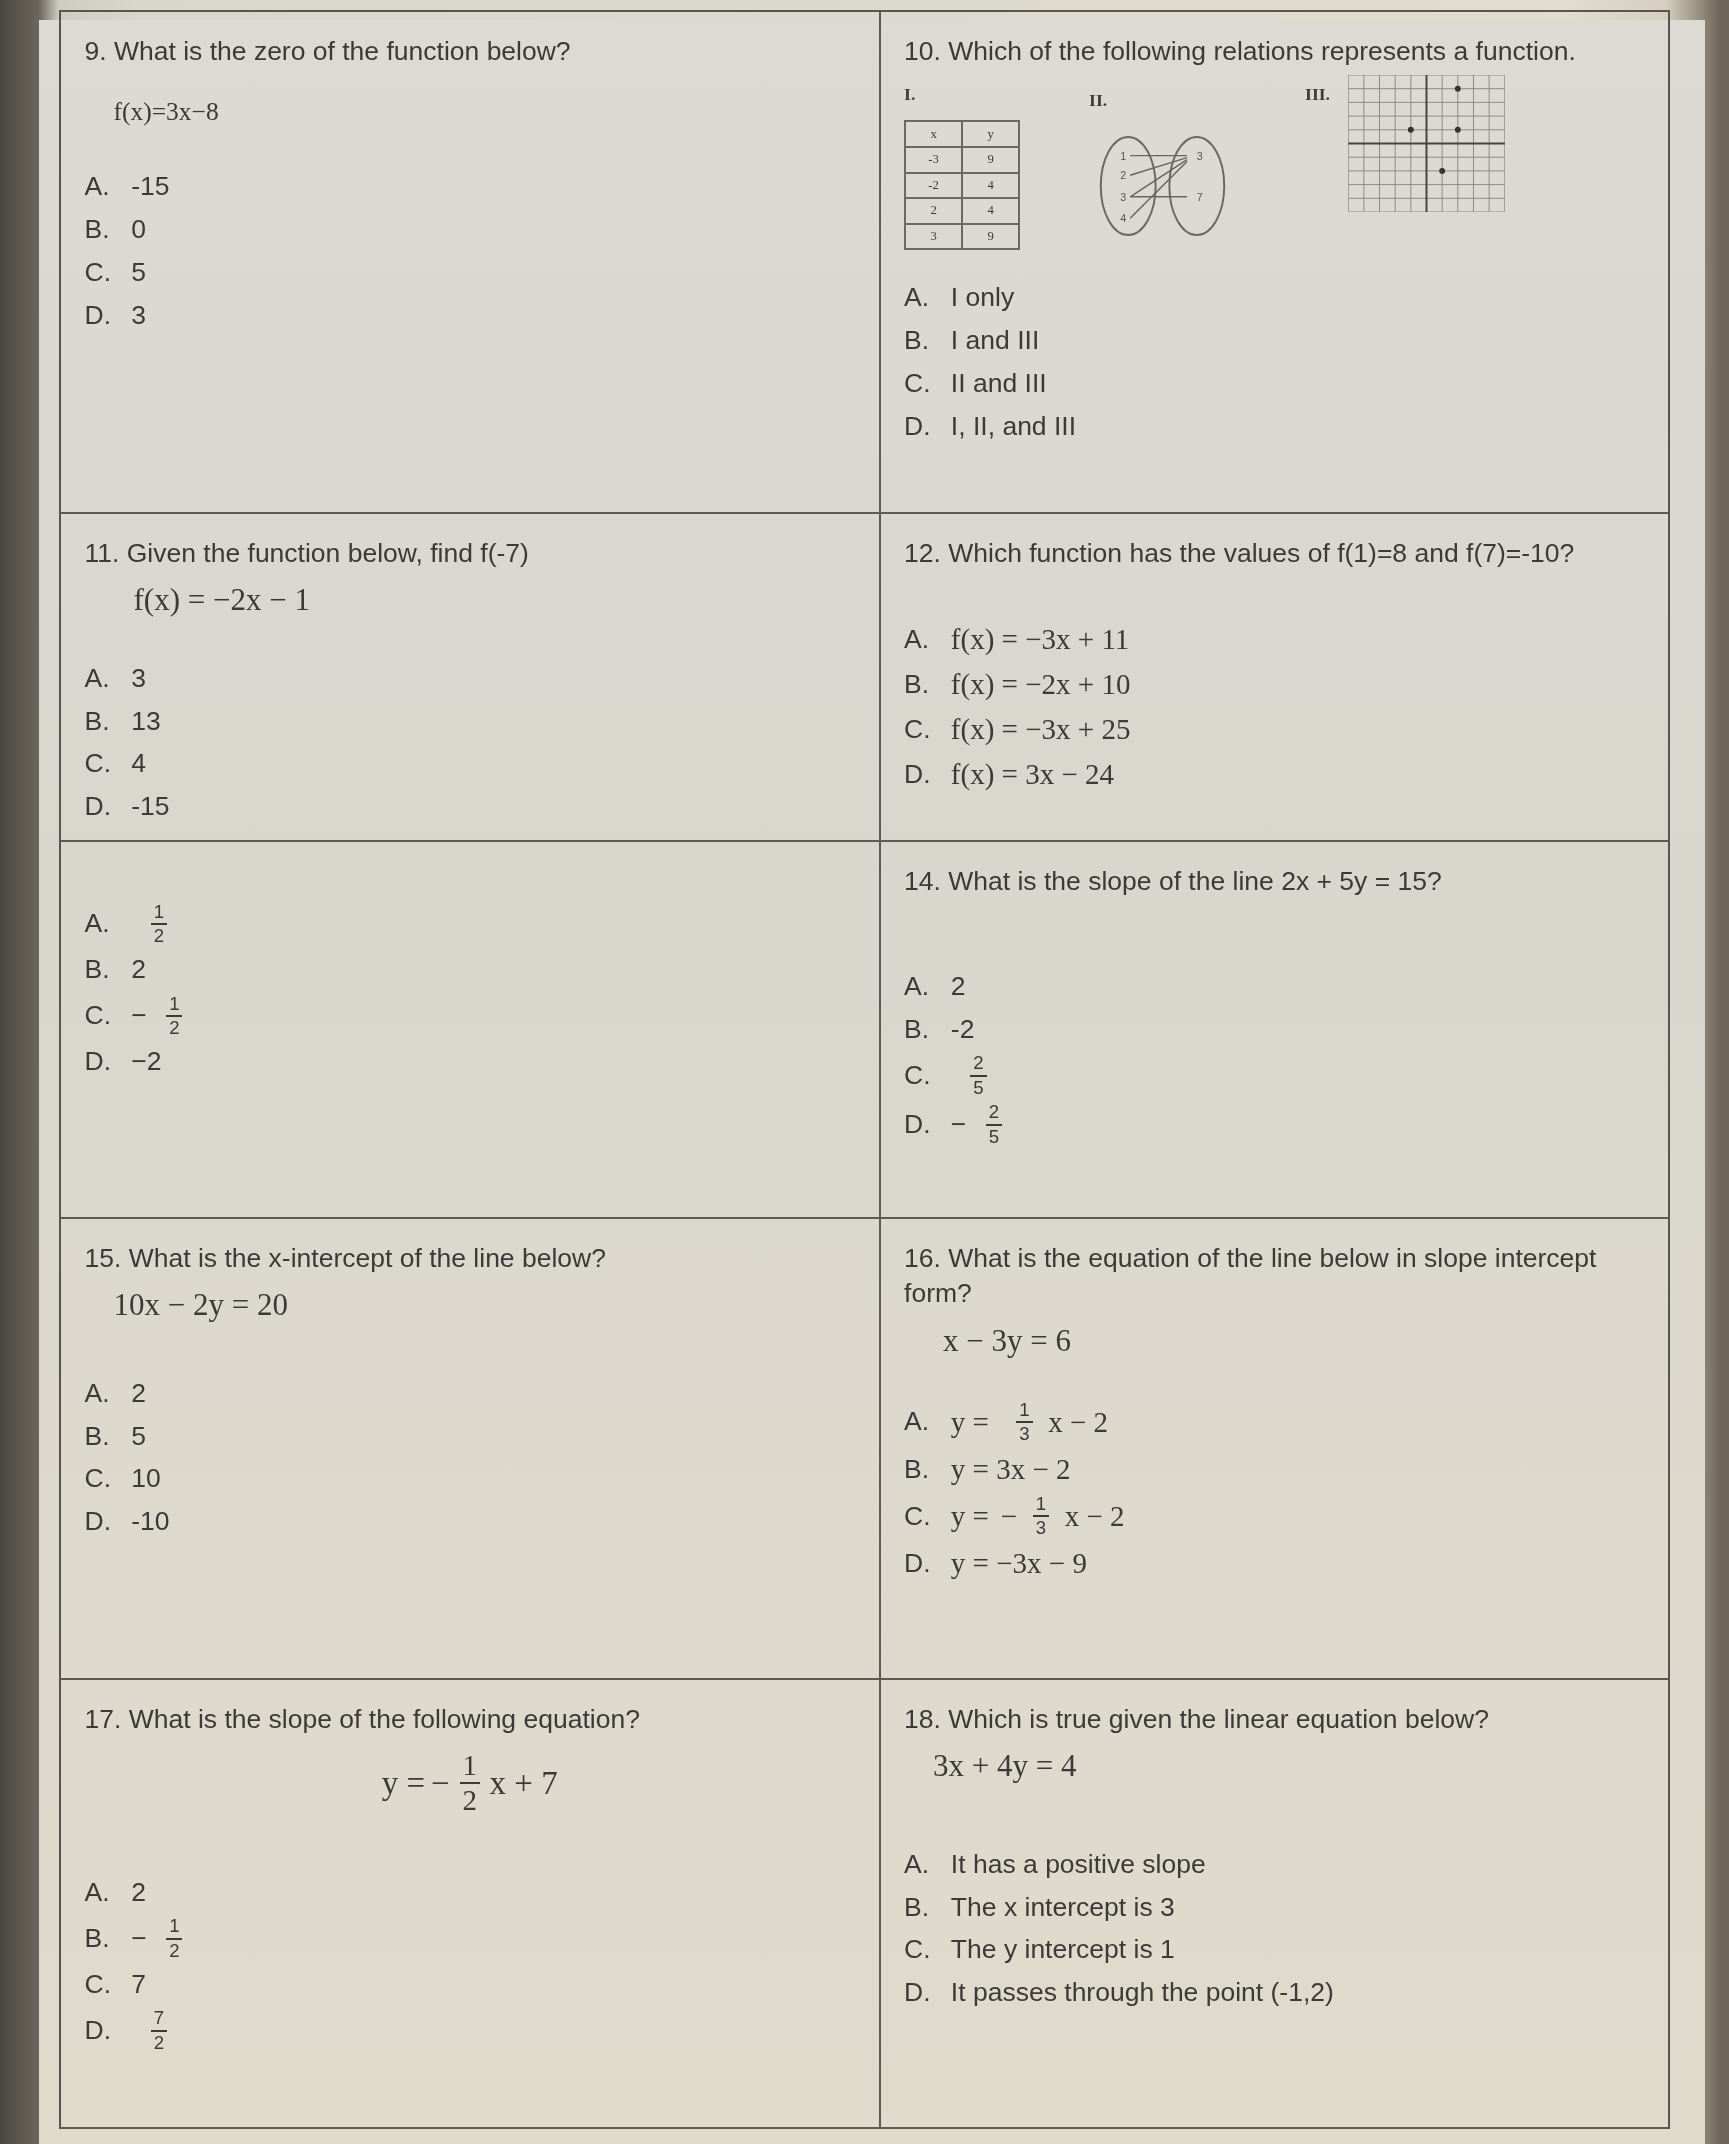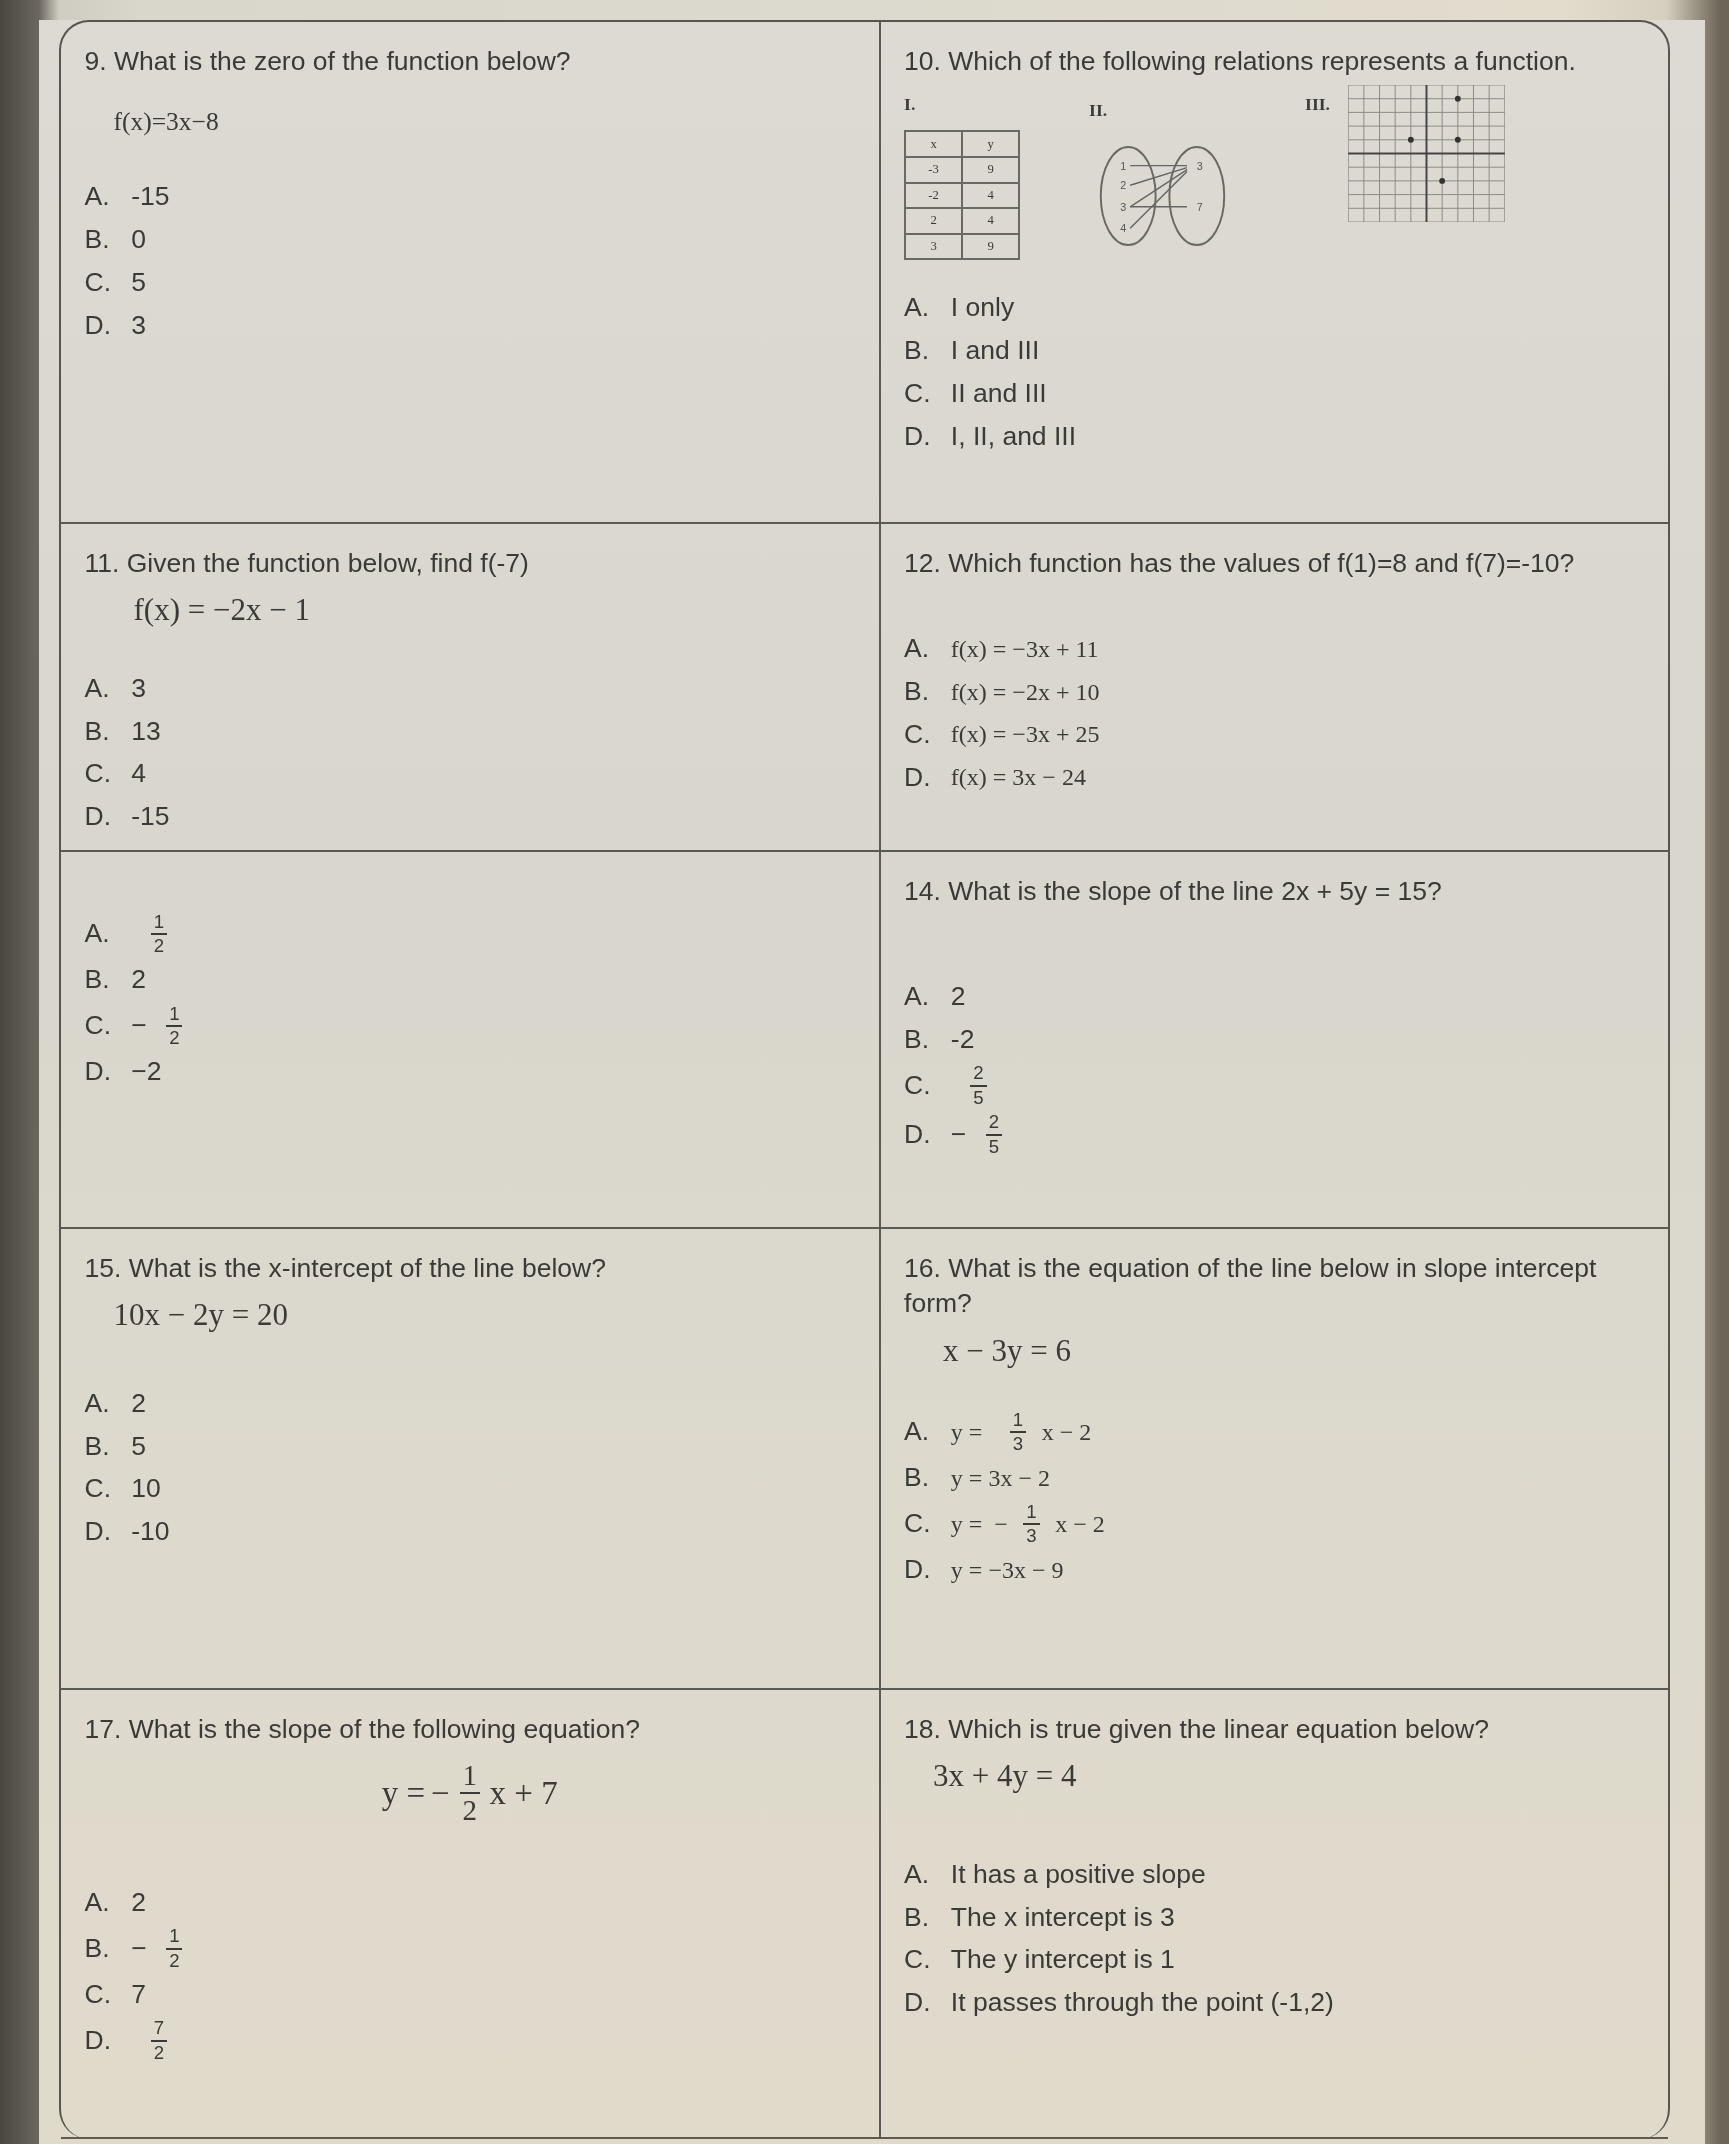--- a/index.html
+++ b/index.html
@@ -7,39 +7,38 @@
     width: 1730px; height: 2145px; overflow: hidden; position: relative;
     background: linear-gradient(90deg, #4a4740 0px, #6b675e 39px, #cfccc2 59px, #d9d6cb 137px, #dcd9ce 882px, #e2dccd 1568px, #d6cfbf 1666px, #6d6557 1720px);
     font-family: "Liberation Sans", "DejaVu Sans", sans-serif;
     color: #3a3a38;
   }
   .sheet {
     position: absolute; left: 39px; top: 19.6px; width: 1666px; height: 2125px;
     background: linear-gradient(180deg, #dcdad2 0%, #d8d6cd 40%, #ddd9cd 70%, #e0dacb 100%);
   }
   .grid {
-    position: absolute; left: 59px; top: 20px; width: 1607px; height: 2117px;
+    position: absolute; left: 59px; top: 10px; width: 1607px; height: 2117px;
     border-left: 2.9px solid #56554f; border-top: 2.9px solid #56554f; border-right: 2.9px solid #56554f;
     display: grid;
     grid-template-columns: 51% 49%;
     grid-template-rows: 502px 328px 377px 461px 449px;
-    border-radius: 30px;
   }
   .cell {
     border-right: 2px solid #5b5a54; border-bottom: 2px solid #5b5a54;
     padding: 21.6px 23.5px 9.8px 23.5px; position: relative; box-sizing: border-box;
     font-size: 26.5px; line-height: 1.35;
   }
   .cell:nth-child(2n) { border-right: none; }
   .q { margin: 0 0 13.7px 0; }
   .expr { font-family: "Liberation Serif", "DejaVu Serif", serif; font-size: 31px; margin: 7.8px 0 21.6px 29px; }
   .opts { margin-top: 19.6px; }
   .opt { display: flex; align-items: center; gap: 11.8px; margin: 5.9px 0; font-size: 26.5px; min-height: 37px; }
   .opt .letter { min-width: 35px; }
-  .opt .math { font-family: "Liberation Serif", "DejaVu Serif", serif; font-size: 24px; }
+  .opt .math { font-family: "Liberation Serif", "DejaVu Serif", serif; font-size: 29px; }
   .frac { display: inline-flex; flex-direction: column; align-items: center; font-size: 18.6px; line-height: 1; vertical-align: middle; margin: 0 3.9px; }
   .frac .num { border-bottom: 2px solid #3a3a38; padding: 0 2.9px 2px; }
   .frac .den { padding-top: 2px; }
   .frac.big { font-size: 29px; }
   .neg { margin-right: 3.9px; }
   .row { display: flex; align-items: flex-start; gap: 69px; margin-top: 9.8px; }
   .roman { font-family: "Liberation Serif", serif; font-size: 17.6px; font-weight: bold; }
   table.rel { border-collapse: collapse; margin-top: 13.7px; }
   table.rel td { border: 2px solid #6a6a64; width: 53px; height: 21.6px; text-align: center; font-size: 12.7px; font-family: "Liberation Serif", serif; }
   .mapping { position: relative; width: 147px; height: 108px; margin-top: 19.6px; }

